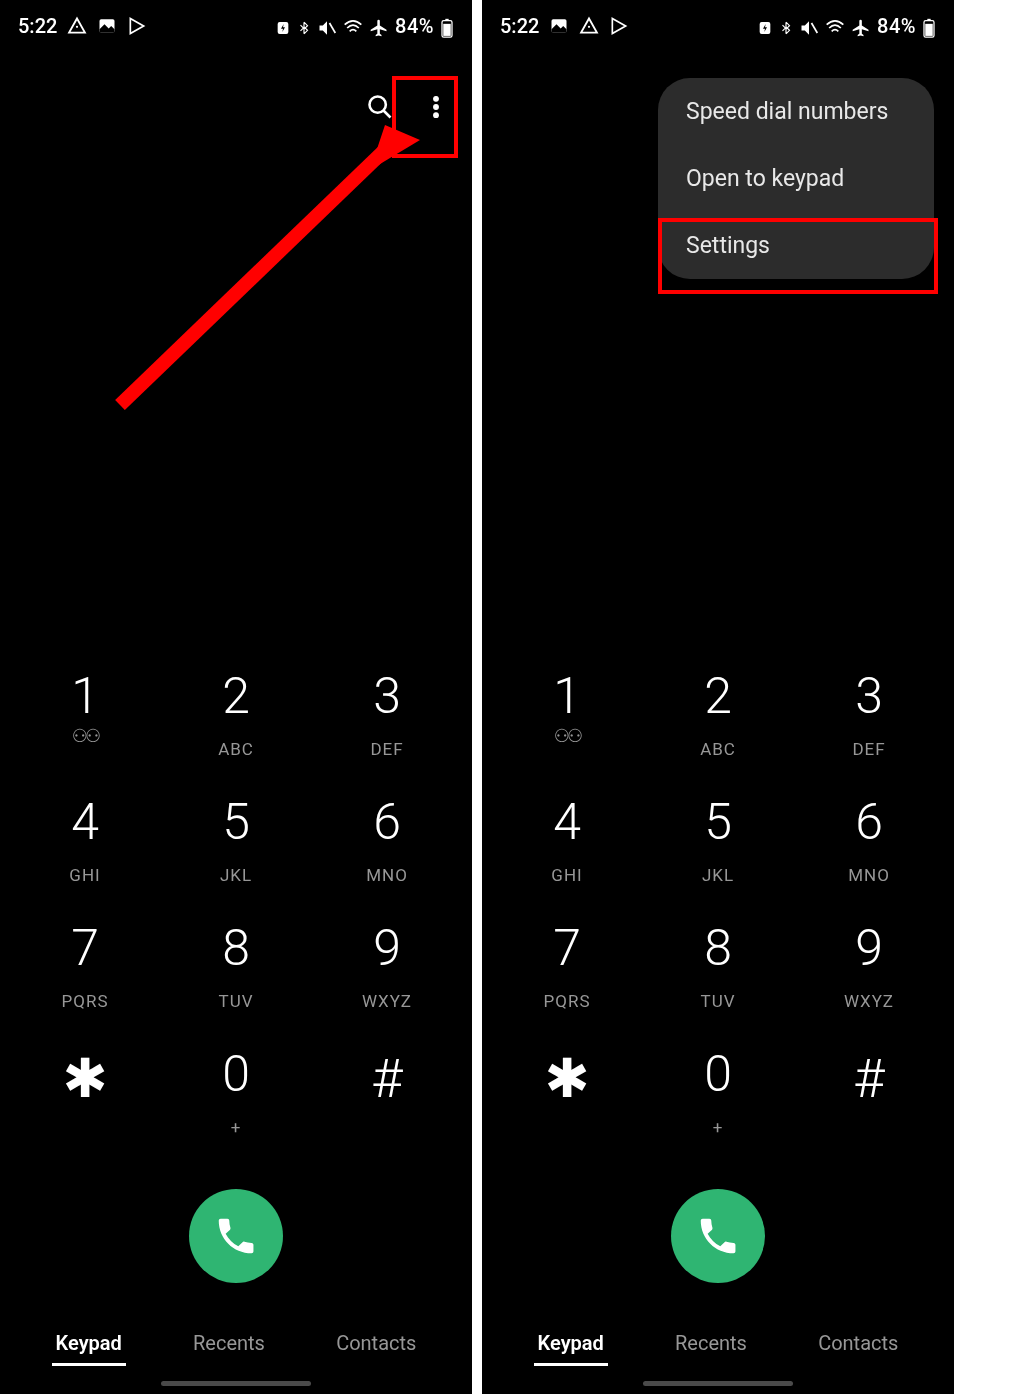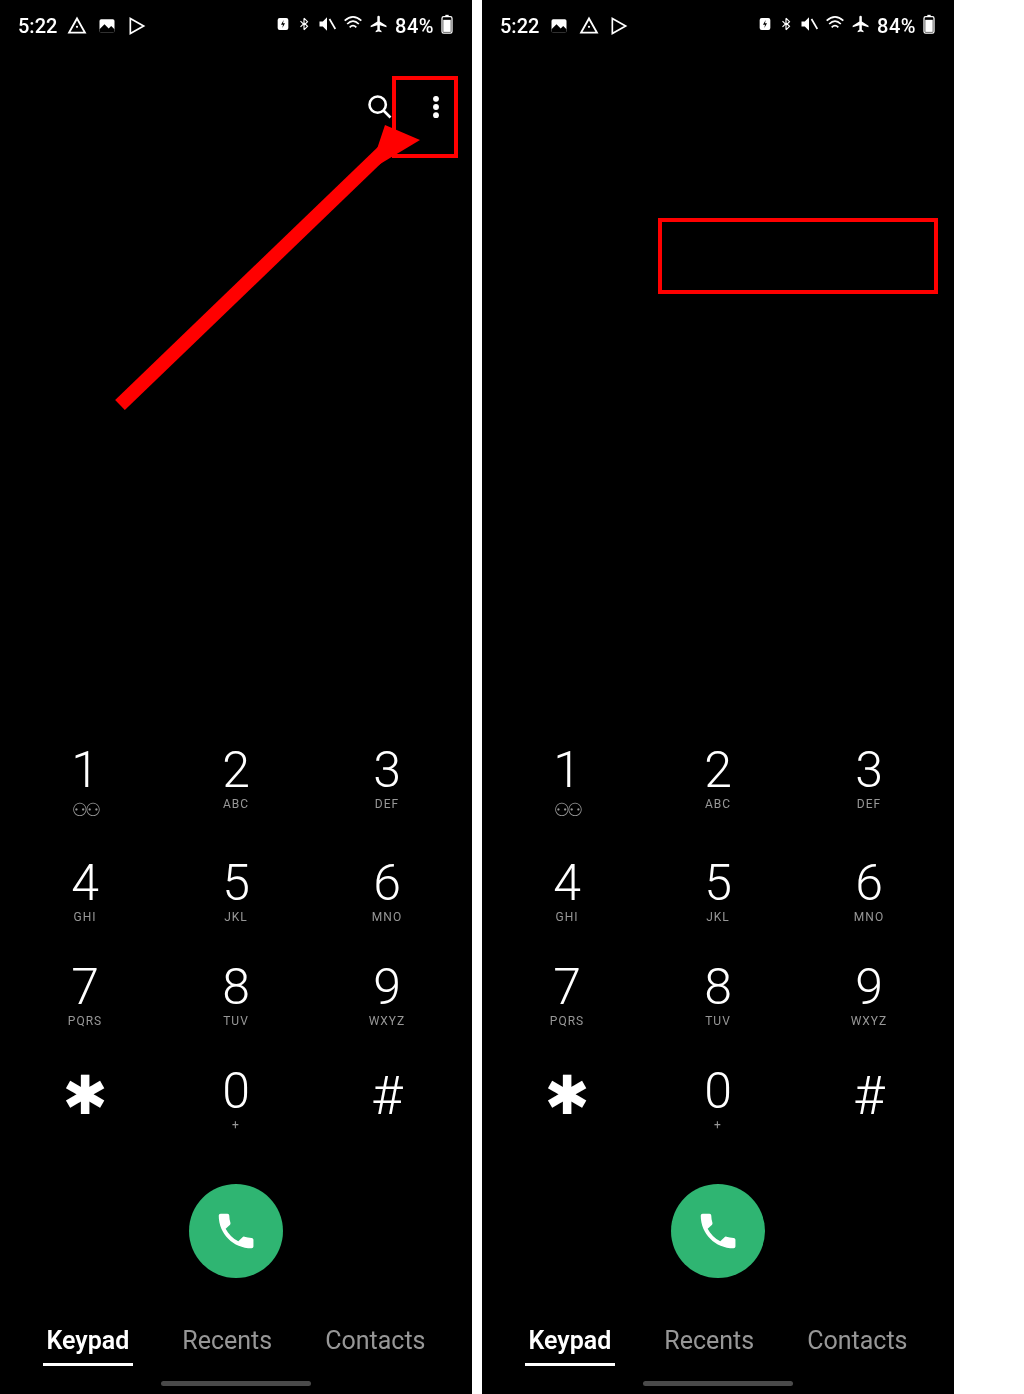--- a/index.html
+++ b/index.html
@@ -35,21 +35,21 @@
       display: flex;
       align-items: center;
       justify-content: space-between;
       padding: 0 18px;
       font-size: 20px;
       font-weight: 500;
       color: #fff;
       gap: 6px;
     }
     .status-left { display: flex; align-items: center; gap: 10px; }
-    .status-right { display: flex; align-items: flex-start; gap: 6px; font-size: 17px; }
+    .status-right { display: flex; align-items: flex-end; gap: 6px; font-size: 17px; }
     .status-right .battery-pct { font-size: 20px; letter-spacing: 0.5px; }
     .status-icon { width: 20px; height: 20px; display: inline-flex; align-items: center; justify-content: center; }
     .status-icon svg { width: 100%; height: 100%; fill: #fff; }
 
     
     .toolbar {
       height: 110px;
       display: flex;
       align-items: center;
       justify-content: flex-end;
@@ -85,24 +85,24 @@
       align-items: center;
       cursor: pointer;
     }
     .key-digit {
       font-size: 50px;
       font-weight: 300;
       line-height: 1;
       color: #fff;
     }
     .key-letters {
-      font-size: 12px;
+      font-size: 17px;
       font-weight: 400;
       color: #979797;
-      margin-top: 2px;
+      margin-top: 18px;
       letter-spacing: 1px;
     }
     .key-symbol {
       font-size: 54px;
       font-weight: 300;
       line-height: 1;
       color: #fff;
       height: 60px;
       display: flex;
       align-items: center;
@@ -126,21 +126,21 @@
     }
     .call-btn svg { width: 46px; height: 46px; fill: #fff; }
 
     
     .bottom-tabs {
       display: flex;
       justify-content: space-around;
       padding: 0 20px 28px 20px;
     }
     .tab {
-      font-size: 25px;
+      font-size: 20px;
       color: #979797;
       padding: 8px 4px;
     }
     .tab.active {
       color: #fff;
       font-weight: 600;
       border-bottom: 3px solid #fff;
     }
 
     
@@ -415,20 +415,25 @@
             <rect x="1" y="3" width="12" height="20" rx="2" fill="none" stroke="#fff" stroke-width="1.5"></rect>
             <rect x="5" y="1" width="4" height="2" fill="#fff"></rect>
             <rect x="2.5" y="7" width="9" height="14.5" fill="#fff"></rect>
           </svg>
       </span>
     </div>
   </div>
 
   <div class="toolbar"></div>
 
+  <div class="popup-menu">
+    <div class="menu-item">Speed dial numbers</div>
+    <div class="menu-item">Open to keypad</div>
+    <div class="menu-item">Settings</div>
+  </div>
 
   <div class="highlight-box" style="top:218px; left:176px; width:280px; height:76px;"></div>
 
   <div class="content-area"></div>
 
   <div class="keypad">
     <div class="keypad-row">
       <div class="key">
           <div class="key-digit">1</div>
           <div class="voicemail-icon">⚇⚇</div>

